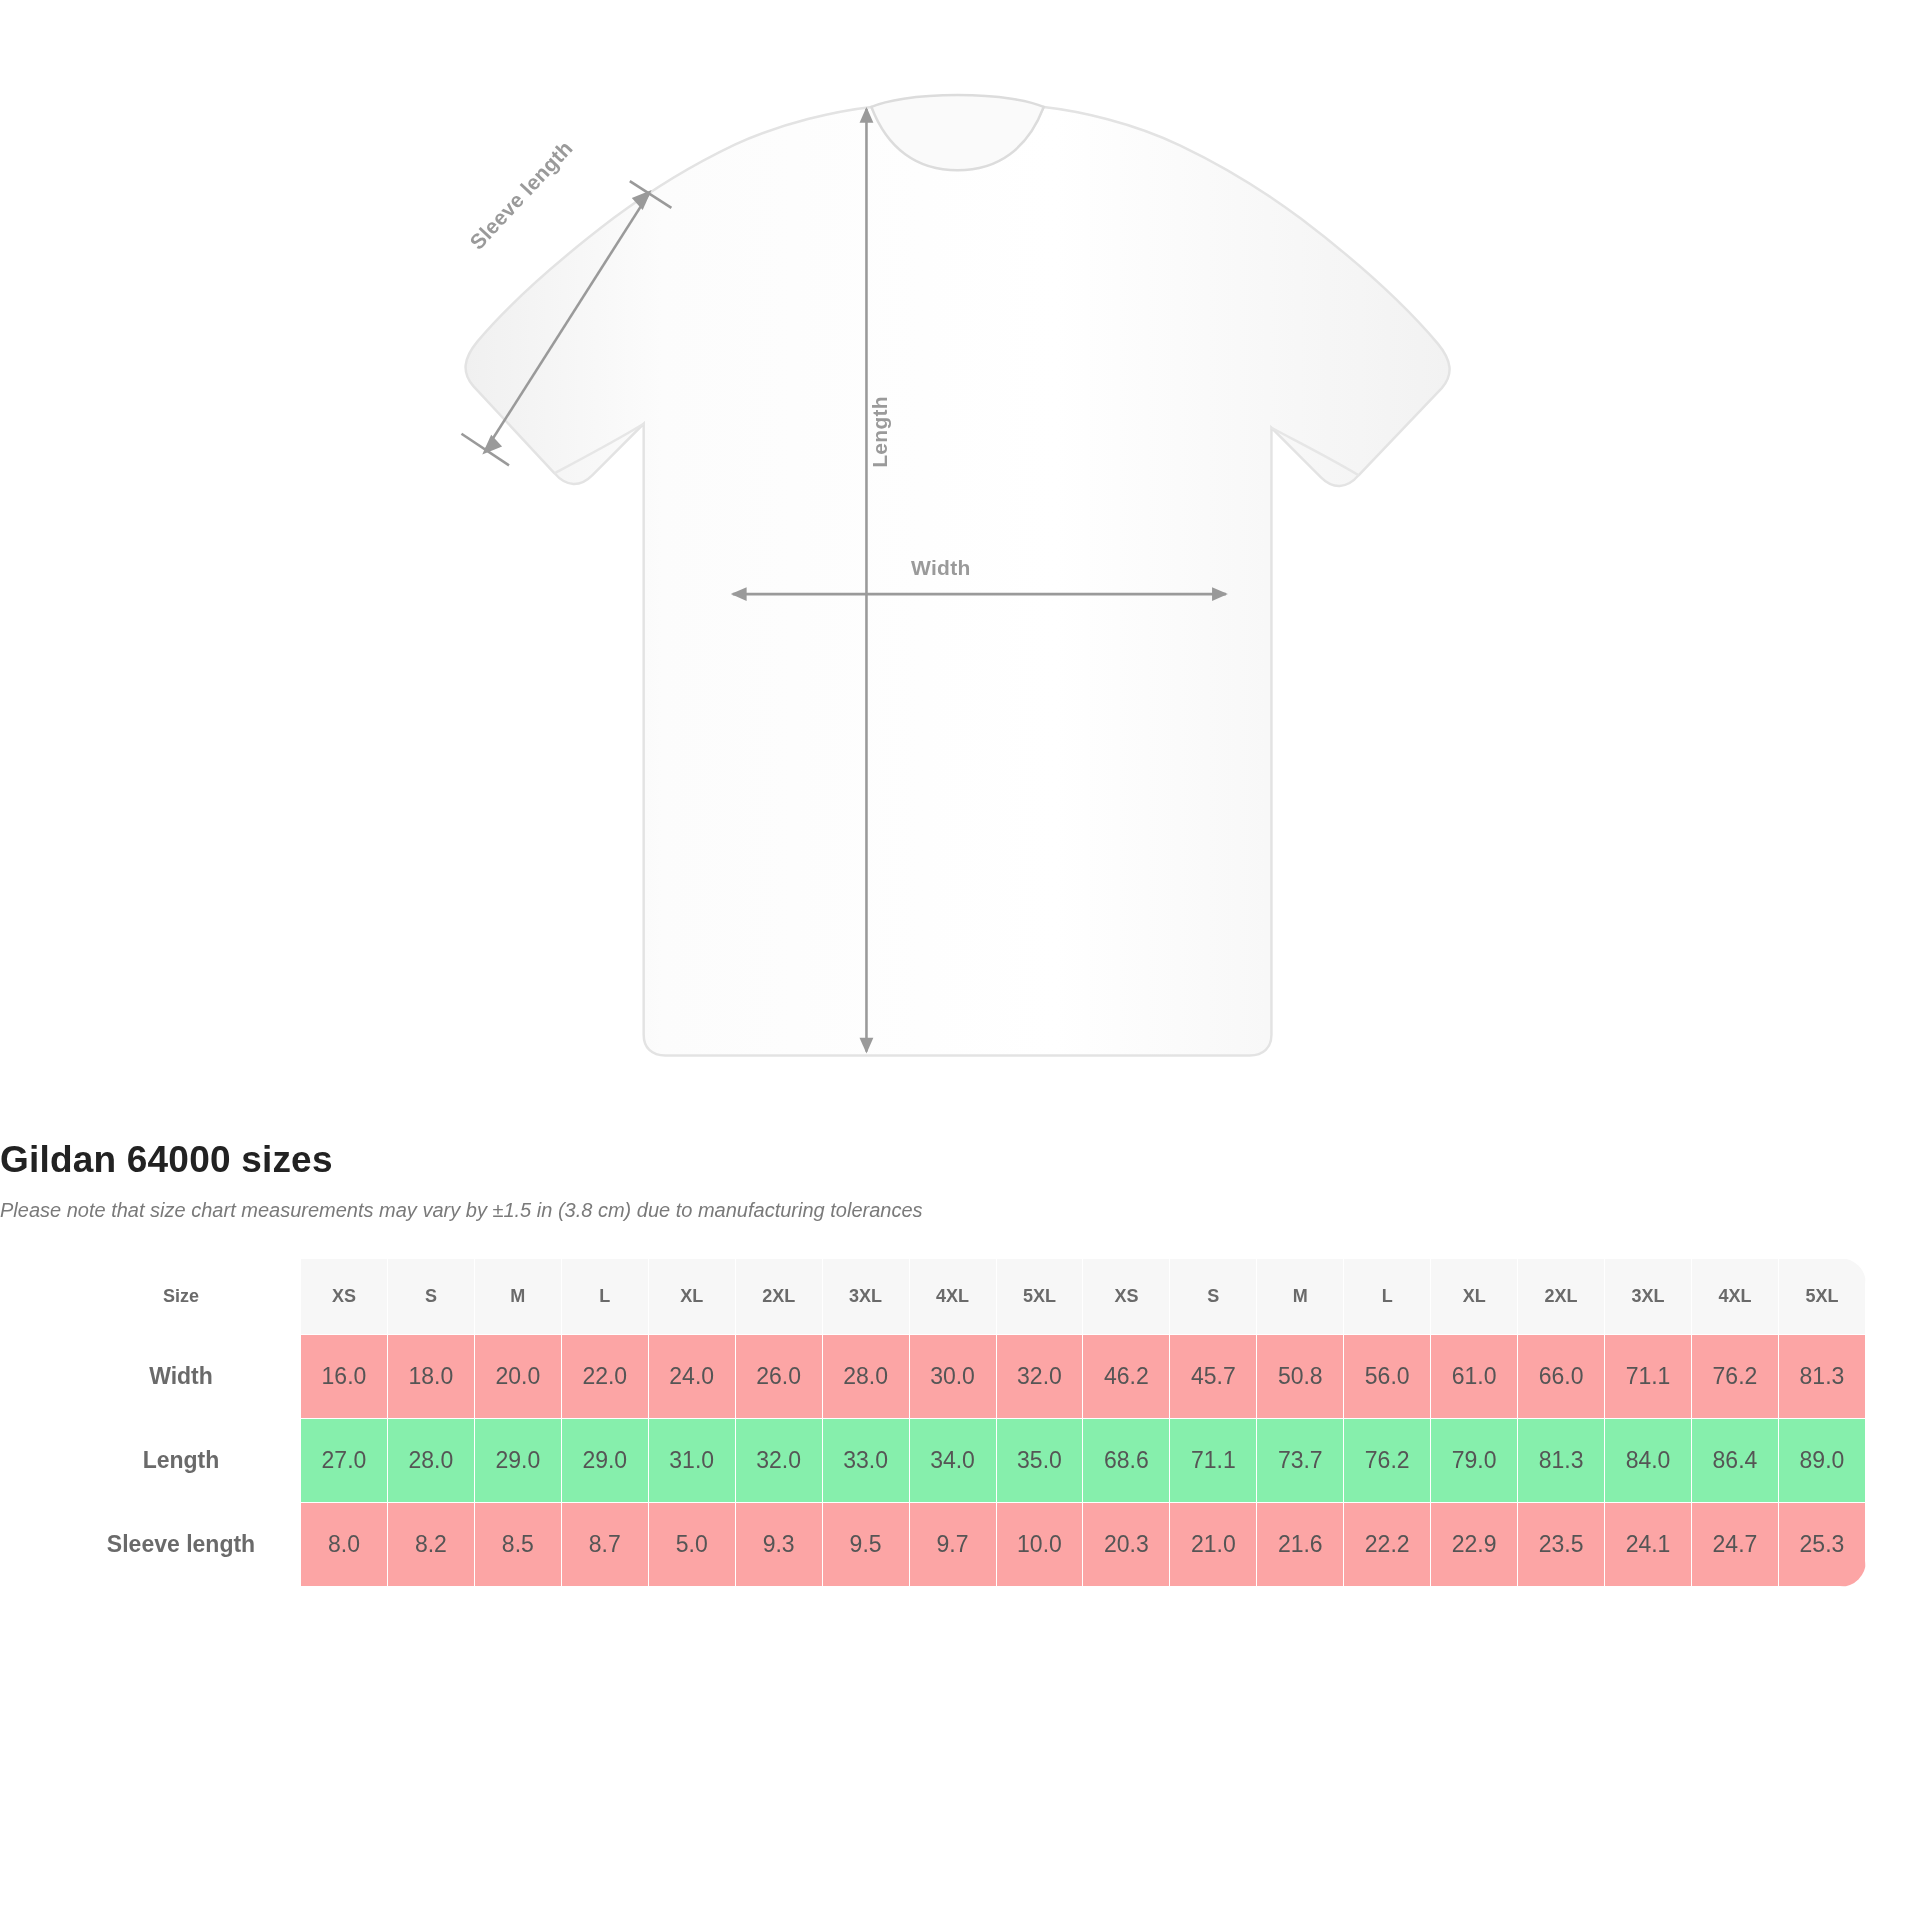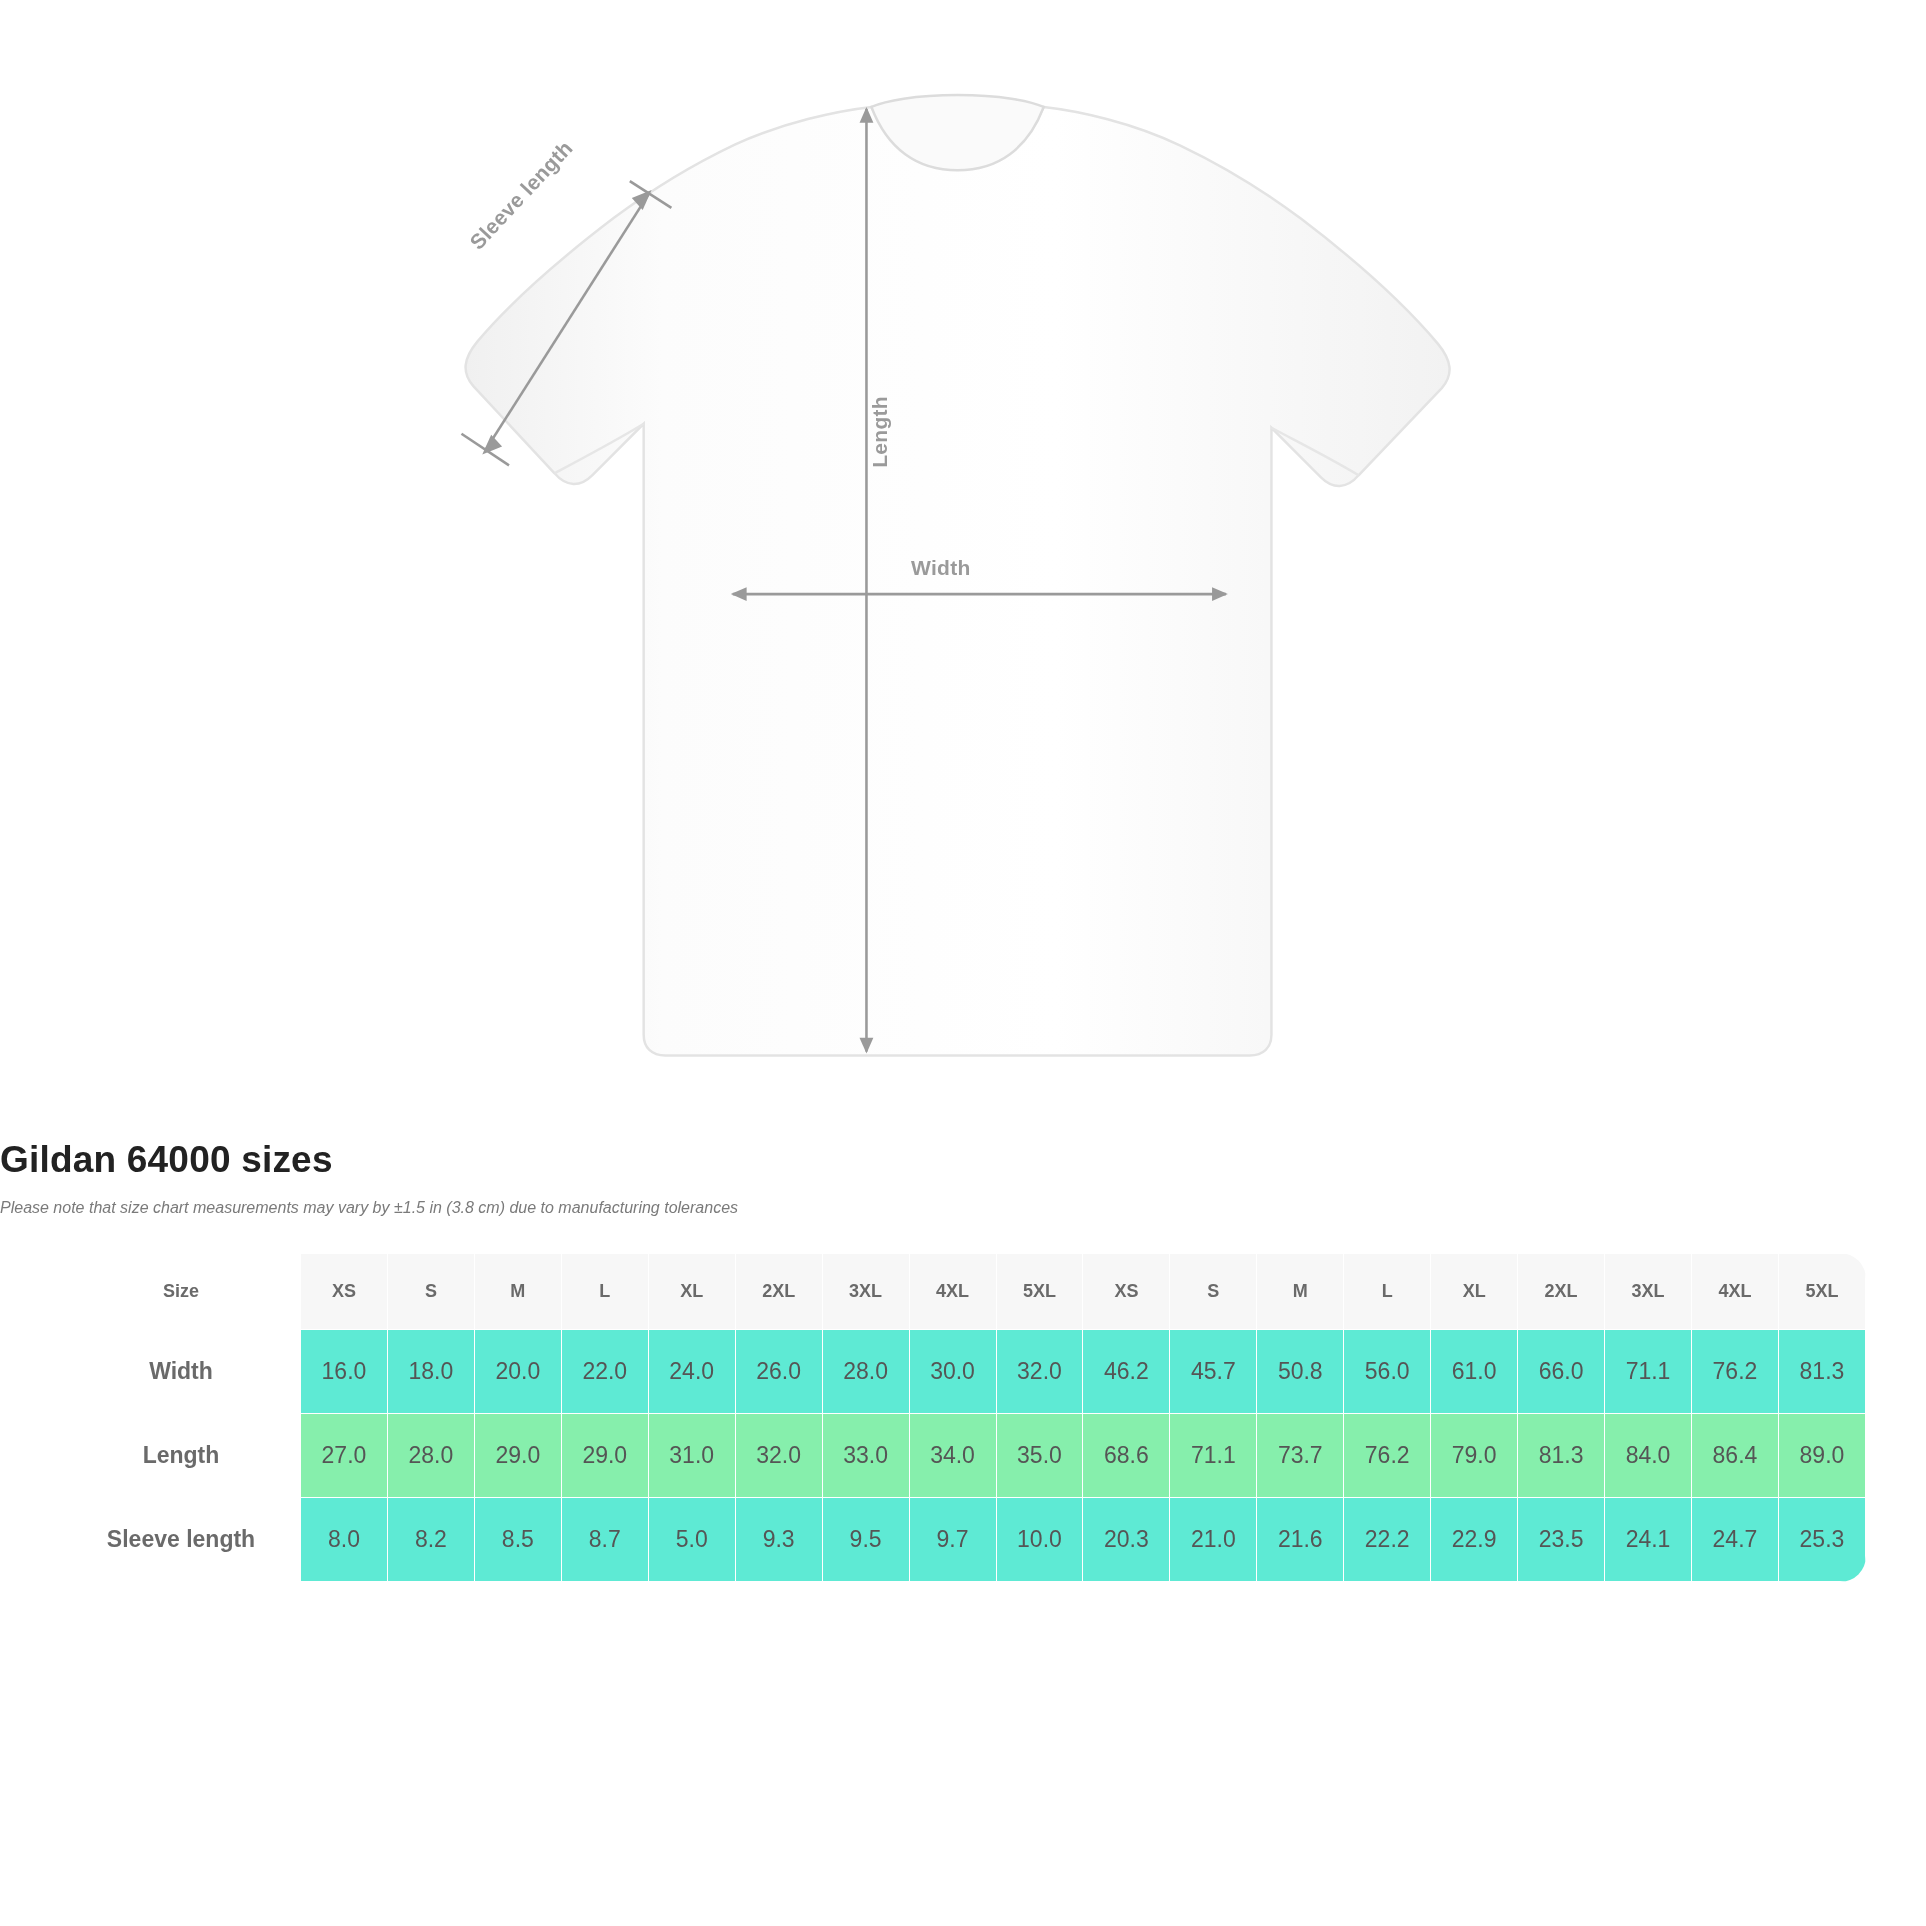--- a/index.html
+++ b/index.html
@@ -62,21 +62,21 @@
     text-align: left;
     margin-top: 30px;
   }
   .chart-title {
     font-size: 37px;
     font-weight: bold;
     color: #222222;
     letter-spacing: 0.2px;
   }
   .chart-note {
-    font-size: 16px;
+    font-size: 20px;
     font-style: italic;
     color: #7a7a7a;
     margin-top: 18px;
   }
 
   
   .table-wrap {
     margin: 36px 61px 0 61px;
     border-radius: 26px;
     overflow: hidden;
@@ -128,21 +128,21 @@
 
   tr.data-row td {
     padding: 28px 0;
     font-size: 23px;
   }
   tr.data-row td.row-head {
     font-weight: bold;
     color: #6a6a6a;
     background: #ffffff;
   }
-  tr.data-row.odd td.cell { background: #5eead4; }
+  tr.data-row.odd td.cell { background: #fca5a5; }
   tr.data-row.even td.cell { background: #86efac; }
 
   .first-col { width: 238px; }
 </style>
 </head>
 <body>
 
 <div class="page">
 
   <div class="illustration">

